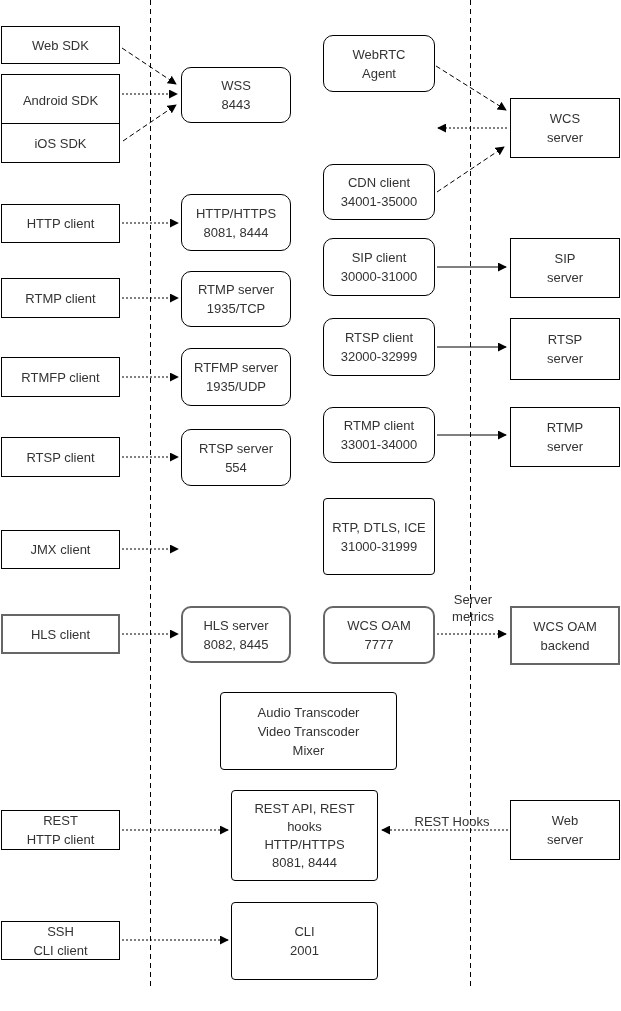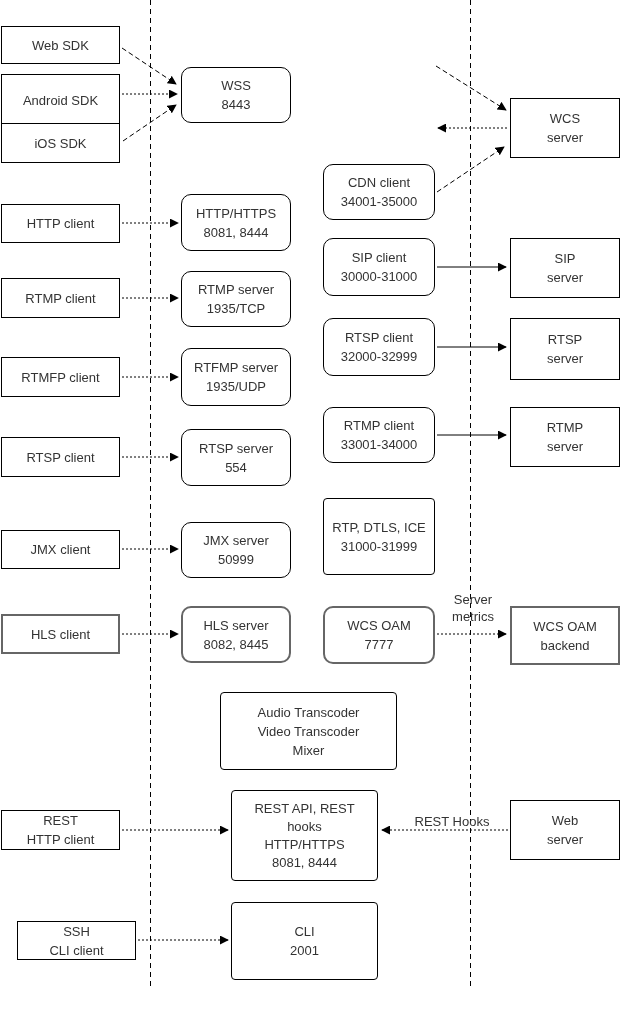--- a/index.html
+++ b/index.html
@@ -74,47 +74,47 @@
   <div class="node" style="left:1px;top:74px;width:119px;height:52px">Android SDK</div>
   <div class="node" style="left:1px;top:123px;width:119px;height:40px">iOS SDK</div>
   <div class="node" style="left:1px;top:204px;width:119px;height:39px">HTTP client</div>
   <div class="node" style="left:1px;top:278px;width:119px;height:40px">RTMP client</div>
   <div class="node" style="left:1px;top:357px;width:119px;height:40px">RTMFP client</div>
   <div class="node" style="left:1px;top:437px;width:119px;height:40px">RTSP client</div>
   <div class="node" style="left:1px;top:530px;width:119px;height:39px">JMX client</div>
   <div class="node hl" style="left:1px;top:614px;width:119px;height:40px">HLS client</div>
   <div class="node" style="left:1px;top:810px;width:119px;height:40px">REST
 HTTP client</div>
-  <div class="node" style="left:17px;top:921px;width:119px;height:39px">SSH
+  <div class="node" style="left:1px;top:921px;width:119px;height:39px">SSH
 CLI client</div>
 
   <div class="node rounded" style="left:181px;top:67px;width:110px;height:56px">WSS
 8443</div>
   <div class="node rounded" style="left:181px;top:194px;width:110px;height:57px">HTTP/HTTPS
 8081, 8444</div>
   <div class="node rounded" style="left:181px;top:271px;width:110px;height:56px">RTMP server
 1935/TCP</div>
   <div class="node rounded" style="left:181px;top:348px;width:110px;height:58px">RTFMP server
 1935/UDP</div>
   <div class="node rounded" style="left:181px;top:429px;width:110px;height:57px">RTSP server
 554</div>
-  <div class="node rounded" style="left:181px;top:522px;width:110px;height:56px">JMX server
-50999</div>
   <div class="node rounded hl" style="left:181px;top:606px;width:110px;height:57px">HLS server
 8082, 8445</div>
   <div class="node rounded-lg" style="left:220px;top:692px;width:177px;height:78px">Audio Transcoder
 Video Transcoder
 Mixer</div>
   <div class="node rounded-lg" style="left:231px;top:790px;width:147px;height:91px;line-height:18px">REST API, REST
 hooks
 HTTP/HTTPS
 8081, 8444</div>
   <div class="node rounded-lg" style="left:231px;top:902px;width:147px;height:78px">CLI
 2001</div>
 
+  <div class="node rounded" style="left:323px;top:35px;width:112px;height:57px">WebRTC
+Agent</div>
   <div class="node rounded" style="left:323px;top:164px;width:112px;height:56px">CDN client
 34001-35000</div>
   <div class="node rounded" style="left:323px;top:238px;width:112px;height:58px">SIP client
 30000-31000</div>
   <div class="node rounded" style="left:323px;top:318px;width:112px;height:58px">RTSP client
 32000-32999</div>
   <div class="node rounded" style="left:323px;top:407px;width:112px;height:56px">RTMP client
 33001-34000</div>
   <div class="node rounded-lg" style="left:323px;top:498px;width:112px;height:77px">RTP, DTLS, ICE
 31000-31999</div>

